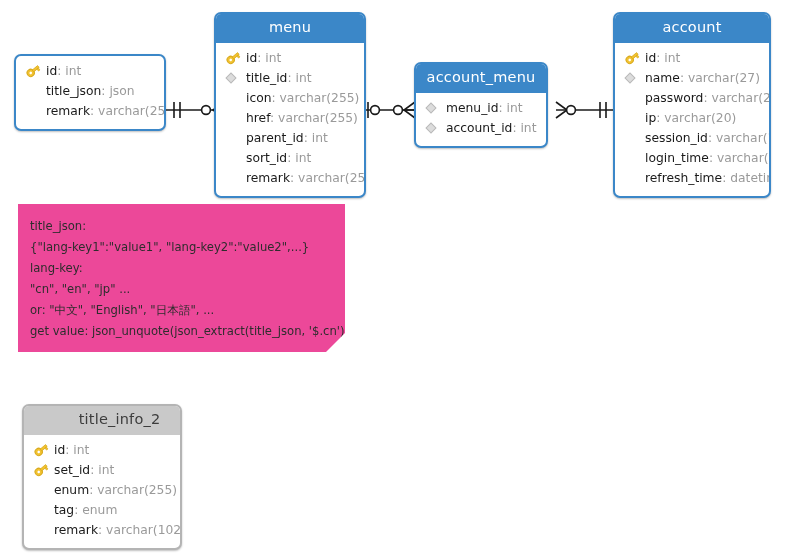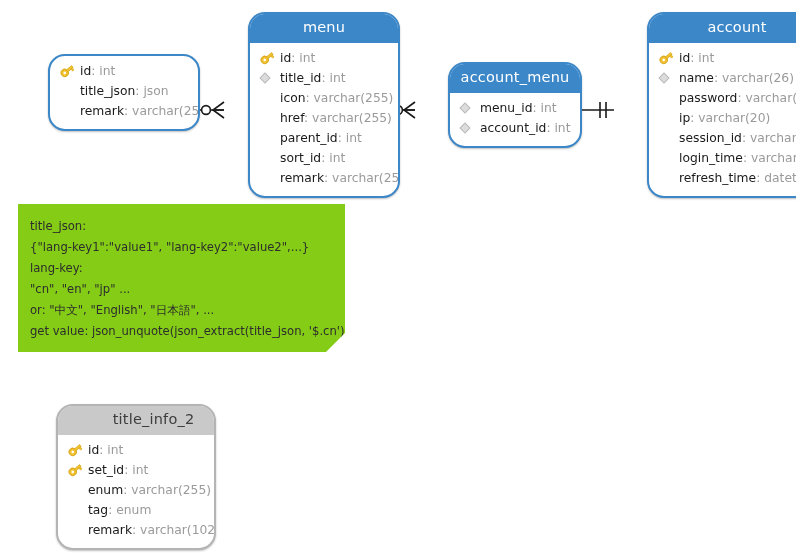--- a/index.html
+++ b/index.html
@@ -10,25 +10,24 @@
     position:relative;
     overflow:hidden;
   }
   .canvas{position:absolute;left:0;top:0;width:796px;height:560px;}
 
   
   .entity{
     position:absolute;
     background:#ffffff;
     border:2px solid #3b87c8;
-    border-radius:17px;
+    border-radius:7px;
     box-sizing:border-box;
     box-shadow:0 1px 2px rgba(0,0,0,.25);
     overflow:hidden;
-    margin-left:34px;
   }
   .entity.gray{ border-color:#b4b4b4; }
 
   .entity-header{
     background:#3b87c8;
     color:#ffffff;
     font-size:14.5px;
     text-align:center;
     padding:6px 8px 7px 8px;
     letter-spacing:.2px;
@@ -58,21 +57,21 @@
   .ic{
     position:absolute;
     left:0;top:0;
     width:18px;height:20px;
   }
   .ic svg{ display:block; }
 
   
   .note{
     position:absolute;
-    background:#84cc16;
+    background:#ec4899;
     box-sizing:border-box;
     font-size:11.6px;
     color:#2d2d2d;
     padding:12px 14px 10px 12px;
   }
   .note .nline{ line-height:21px; white-space:nowrap; }
   .note .fold{
     position:absolute;
     right:0;bottom:0;
     width:0;height:0;
@@ -203,21 +202,21 @@
         <span class="ic">
           <svg width="18" height="20" viewBox="0 0 18 20">
               <rect x="3.5" y="6.5" width="7" height="7" fill="#dcdcdc" stroke="#b9b9b9" stroke-width="1" transform="rotate(45 7 10)"></rect>
             </svg>
         </span>
         <span class="aname">account_id</span><span class="atype">: <span>int</span></span>
       </div>
     </div>
   </div>
 
-  <div class="entity" style="left:613px;top:12px;width:180px;">
+  <div class="entity" style="left:613px;top:12px;width:158px;">
     <div class="entity-header">account</div>
     <div class="entity-body">
       <div class="attr">
         <span class="ic">
           <svg width="18" height="20" viewBox="0 0 18 20">
               <g transform="rotate(-40 9 10)">
                 <circle cx="6" cy="10" r="3.6" fill="#f2c230" stroke="#d8a91c" stroke-width="1"></circle>
                 <circle cx="6" cy="10" r="1.3" fill="#ffffff"></circle>
                 <rect x="9" y="8.8" width="7" height="2.4" fill="#f2c230" stroke="#d8a91c" stroke-width=".7"></rect>
                 <rect x="13.2" y="11" width="1.8" height="2.6" fill="#f2c230" stroke="#d8a91c" stroke-width=".7"></rect>
@@ -225,21 +224,21 @@
             </svg>
         </span>
         <span class="aname">id</span><span class="atype">: <span>int</span></span>
       </div>
       <div class="attr">
         <span class="ic">
           <svg width="18" height="20" viewBox="0 0 18 20">
               <rect x="3.5" y="6.5" width="7" height="7" fill="#dcdcdc" stroke="#b9b9b9" stroke-width="1" transform="rotate(45 7 10)"></rect>
             </svg>
         </span>
-        <span class="aname">name</span><span class="atype">: <span>varchar(26)</span></span>
+        <span class="aname">name</span><span class="atype">: <span>varchar(27)</span></span>
       </div>
       <div class="attr">
         <span class="aname">password</span><span class="atype">: <span>varchar(255)</span></span>
       </div>
       <div class="attr">
         <span class="aname">ip</span><span class="atype">: <span>varchar(20)</span></span>
       </div>
       <div class="attr">
         <span class="aname">session_id</span><span class="atype">: <span>varchar(100)</span></span>
       </div>

